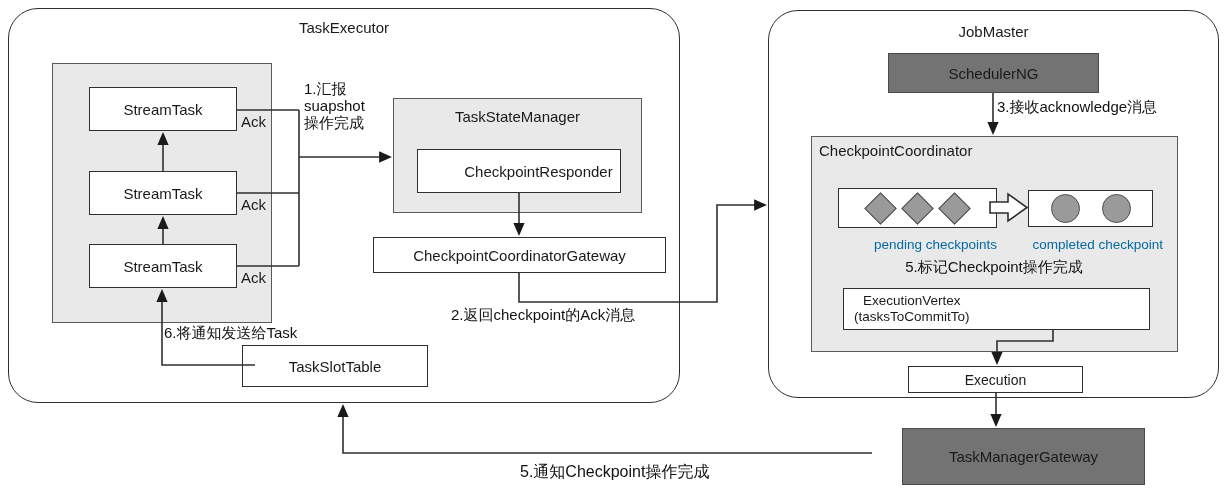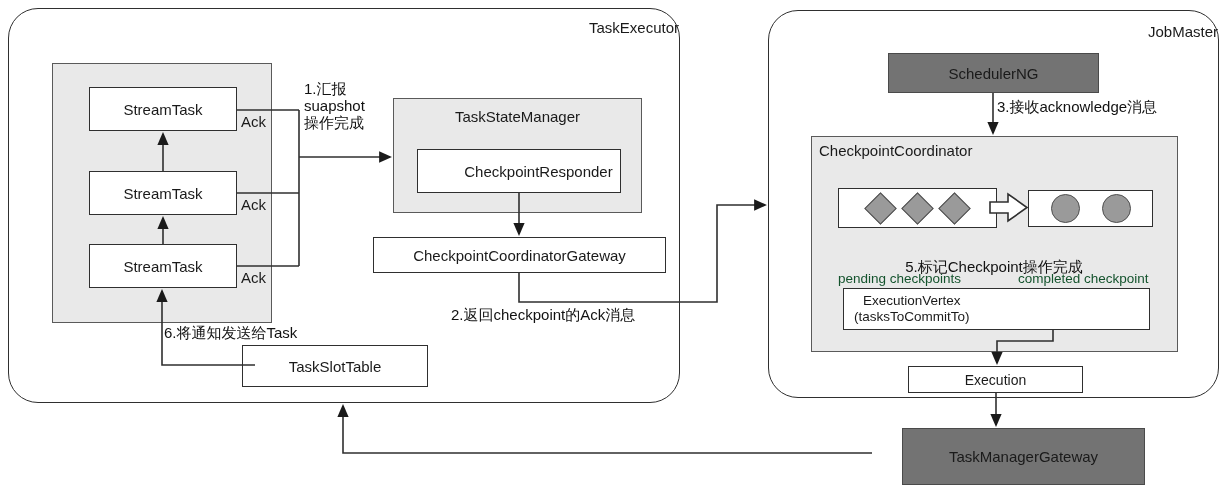--- a/index.html
+++ b/index.html
@@ -9,21 +9,21 @@
   
   .container-box {
     position: absolute;
     border: 1.6px solid #2f2f2f;
     border-radius: 30px;
     background: transparent;
   }
   .container-title {
     position: absolute;
     left: 0; right: 0;
-    text-align: right;
+    text-align: center;
     font-size: 15px;
     color: #1a1a1a;
   }
 
   
   .gray-box {
     position: absolute;
     background: #e9e9e9;
     border: 1px solid #5a5a5a;
   }
@@ -40,21 +40,21 @@
   .node {
     position: absolute;
     background: #ffffff;
     border: 1.6px solid #2f2f2f;
     display: flex; align-items: center; justify-content: center;
     font-size: 15px; color: #1a1a1a;
   }
   .node.gray { background: #737373; border-color: #4a4a4a; }
 
   .label { position: absolute; font-size: 15px; color: #1a1a1a; white-space: nowrap; }
-  .small-label { position: absolute; font-size: 13.5px; color: #14532d; text-align: left; white-space: nowrap; margin-top: 34px; }
+  .small-label { position: absolute; font-size: 13.5px; color: #0369a1; text-align: right; white-space: nowrap; }
 
   .annotation { position: absolute; font-size: 15px; color: #111; white-space: nowrap; }
   .annotation.multiline { white-space: pre-line; line-height: 17px; }
 
   
   .shape-row {
     position: absolute;
     background: #fff;
     border: 1.6px solid #2f2f2f;
     display: flex; align-items: center; justify-content: center;
@@ -155,20 +155,21 @@
   </div>
 
   <div class="node gray" style="left:902px; top:428px; width:243px; height:57px;">TaskManagerGateway</div>
 
   <div class="annotation multiline" style="left:304px; top:80px;">1.汇报
 suapshot
 操作完成</div>
   <div class="annotation" style="left:451px; top:306px;">2.返回checkpoint的Ack消息</div>
   <div class="annotation" style="left:997px; top:98px;">3.接收acknowledge消息</div>
   <div class="annotation" style="left:164px; top:324px;">6.将通知发送给Task</div>
+  <div class="annotation" style="left:520px; top:462px; font-size:16px;">5.通知Checkpoint操作完成</div>
 
   <svg class="wires" width="1227" height="488">
     <defs>
       <marker id="arr" viewBox="0 0 10 10" refX="8.5" refY="5" markerWidth="8" markerHeight="8" orient="auto">
         <polygon points="0,0.6 10,5 0,9.4" fill="#1a1a1a" stroke="none"></polygon>
       </marker>
     </defs>
 
     <path d="M163,171 L163,134" marker-end="url(#arr)"></path>
     <path d="M163,244 L163,218" marker-end="url(#arr)"></path>

